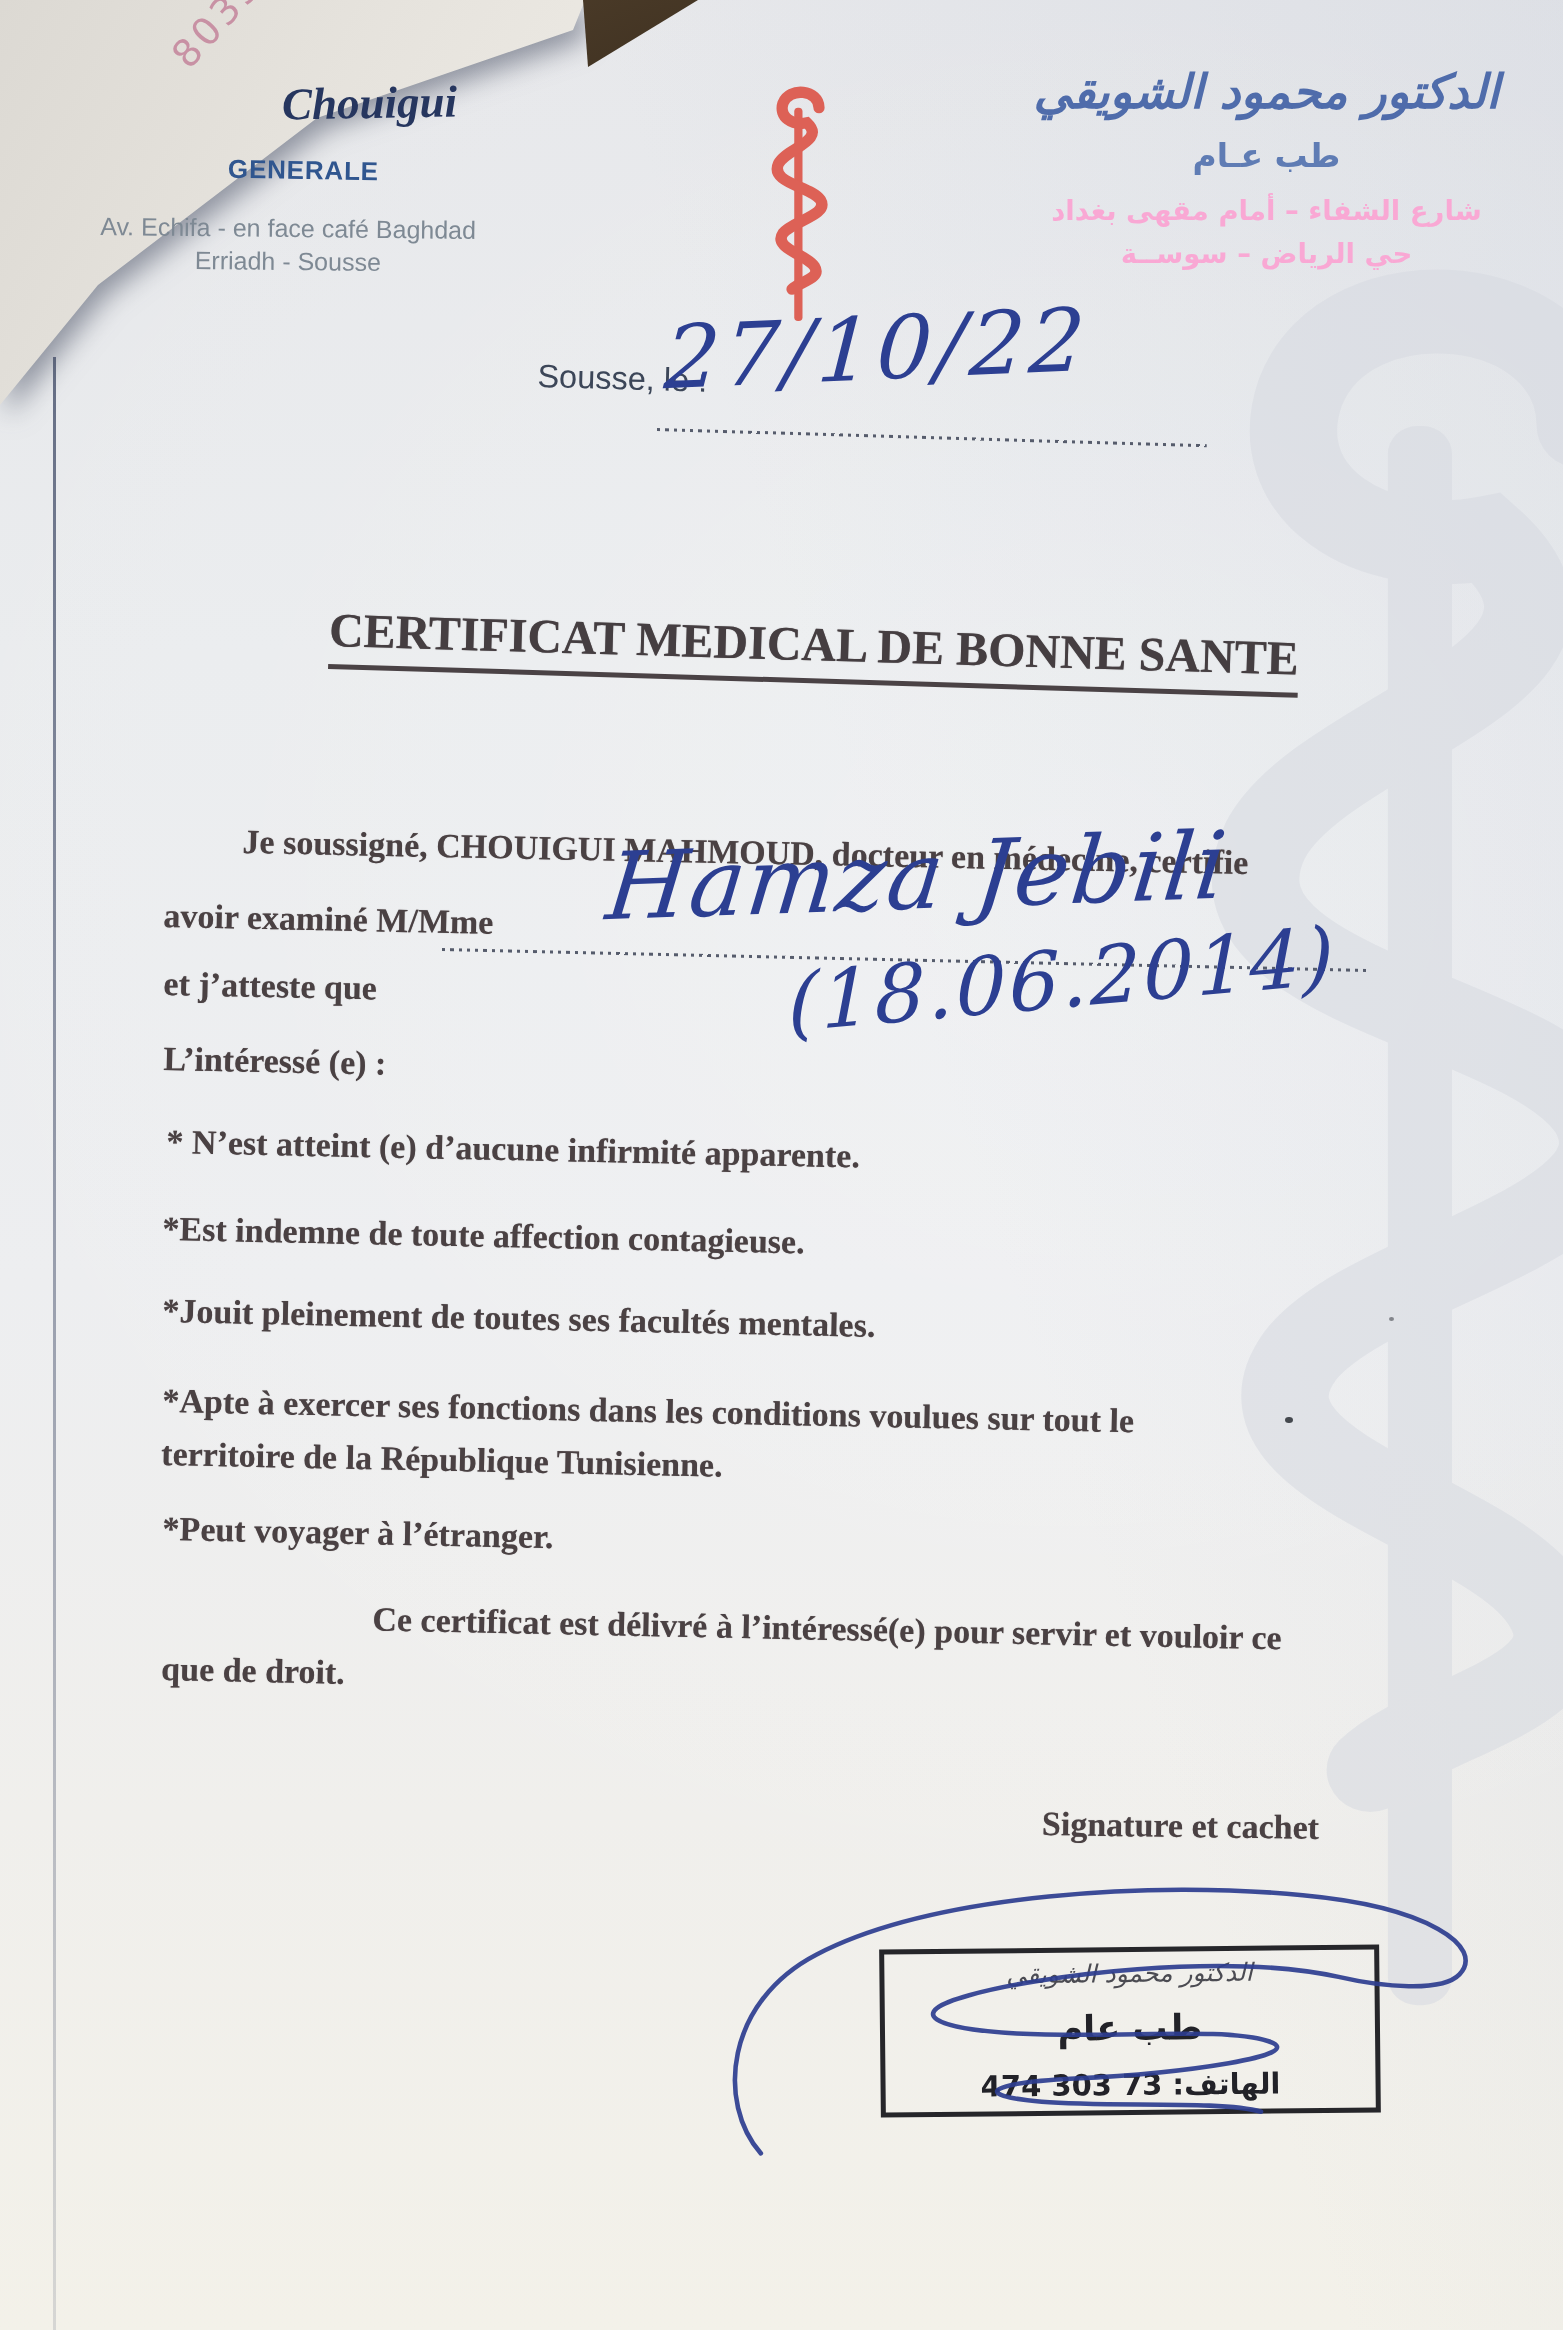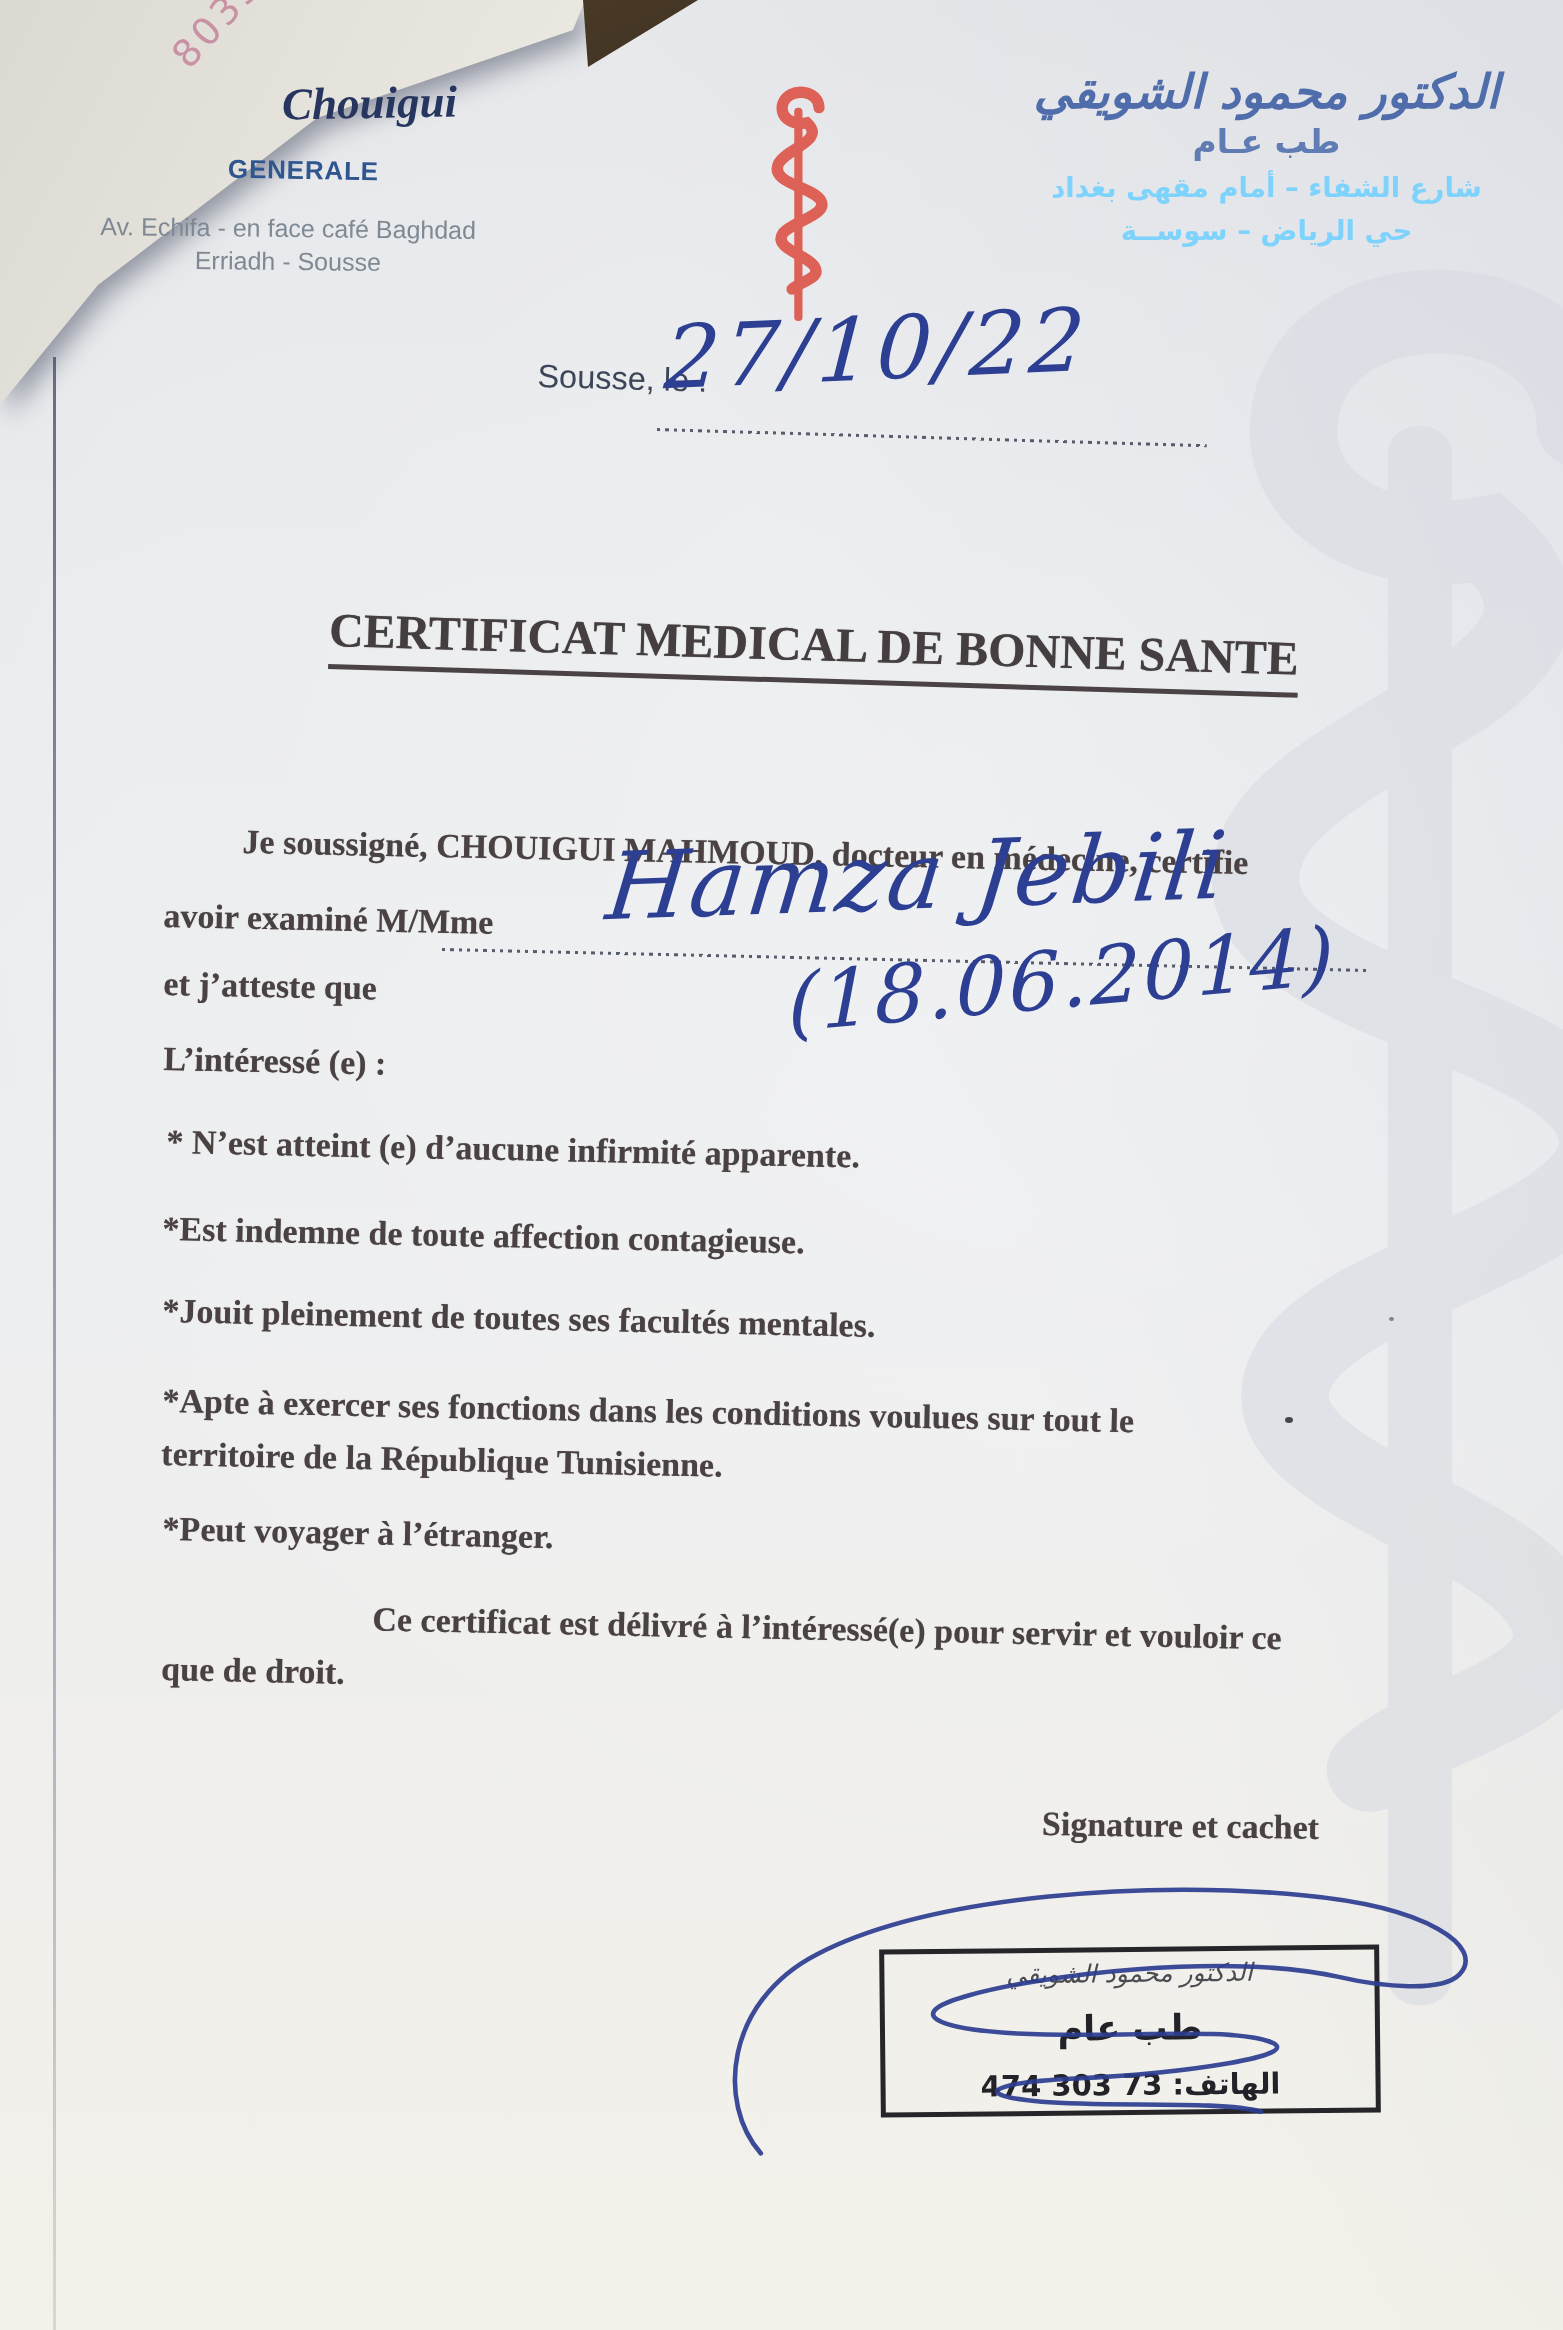--- a/index.html
+++ b/index.html
@@ -65,22 +65,22 @@
   
   .asclepius{position:absolute;left:753px;top:85px;width:90px;height:242px;}
   .asclepius svg{width:100%;height:100%;}
 
   
   .header-ar{
     position:absolute;left:1025px;top:65px;width:483px;text-align:center;
     font-family:"DejaVu Sans",sans-serif;direction:rtl;
   }
   .doctor-name-ar{font-size:47px;font-weight:bold;font-style:italic;color:#4f6cab;line-height:1.15;}
-  .specialty-ar{font-size:33px;font-weight:bold;color:#5f7cb4;margin-top:3px;}
-  .address-ar{font-size:27.5px;font-weight:bold;color:#7dd3fc;line-height:1.55;margin-top:5px;white-space:pre-line;}
+  .specialty-ar{font-size:33px;font-weight:bold;color:#5f7cb4;margin-top:17px;}
+  .address-ar{font-size:27.5px;font-weight:bold;color:#f9a8d4;line-height:1.55;margin-top:14px;white-space:pre-line;}
 
   
   .date-label{
     position:absolute;left:538px;top:358px;
     font-family:"Liberation Sans",sans-serif;font-size:32.5px;color:#3c4658;
     transform:rotate(1.6deg);transform-origin:left top;
   }
   .dotline{height:3.3px;background:repeating-linear-gradient(to right,#565c6c 0 3.3px,transparent 3.3px 8.3px);}
   .date-dots{position:absolute;left:657px;top:428px;width:550px;transform:rotate(1.7deg);transform-origin:left top;}
   .hand{color:#2c3f92;font-style:italic;font-family:"DejaVu Serif",serif;}

